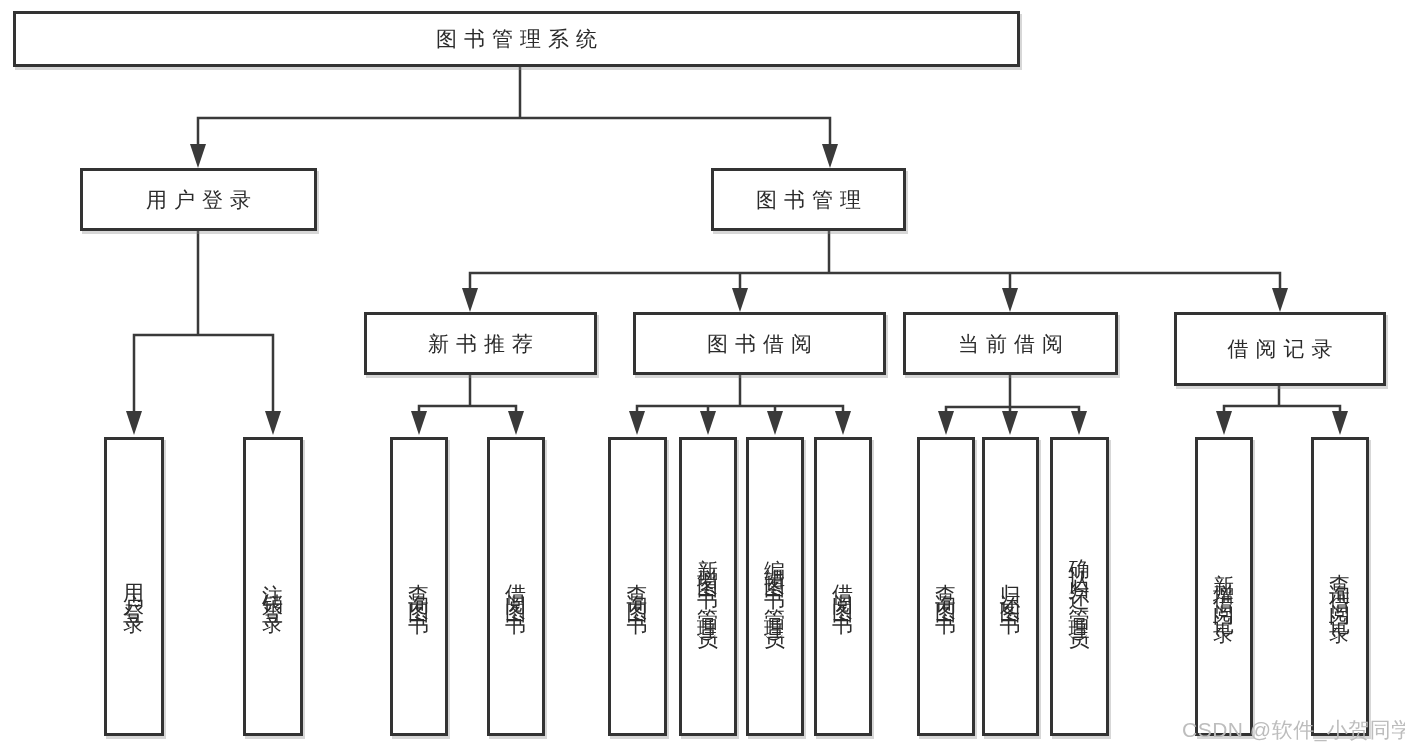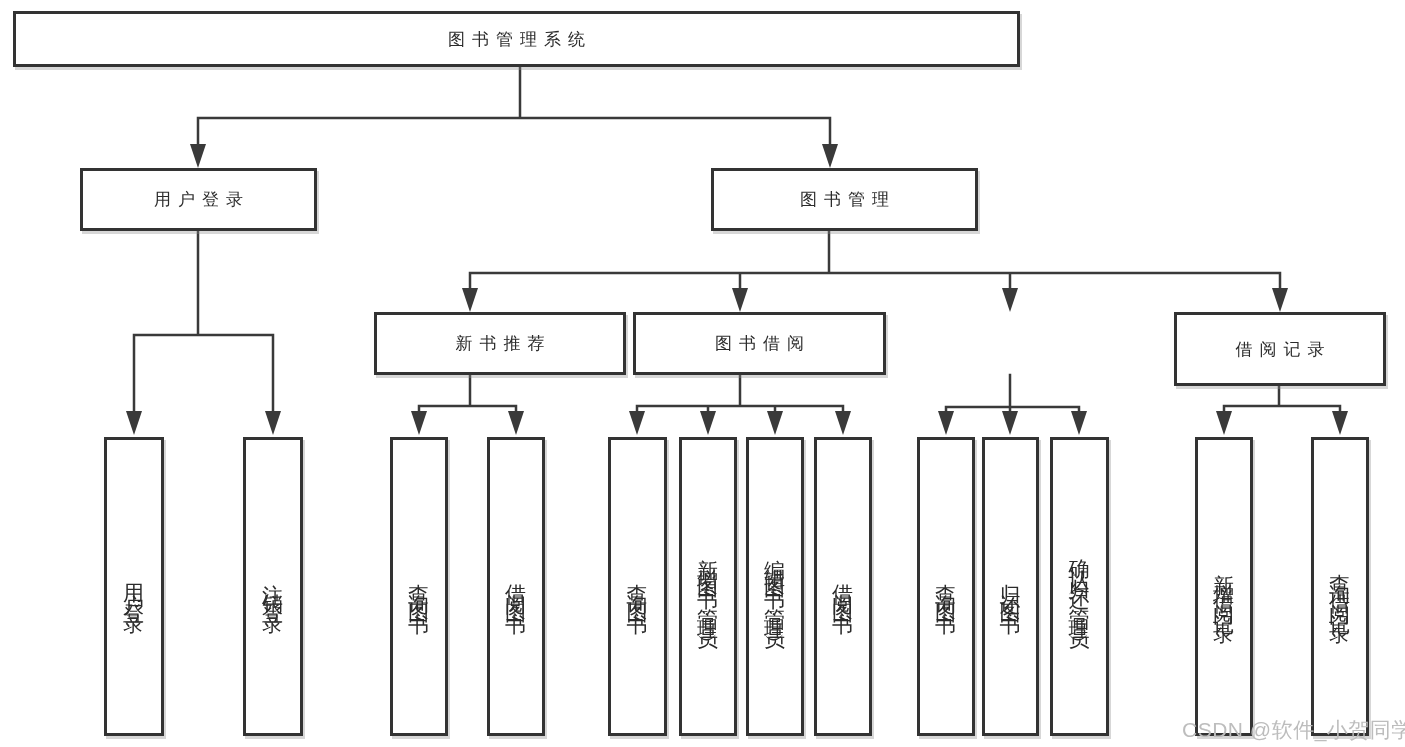--- a/index.html
+++ b/index.html
@@ -14,21 +14,21 @@
   .box{
     position:absolute;
     background:#ffffff;
     border:3px solid #333333;
     box-shadow:2px 3px 0 rgba(140,140,140,0.35);
     display:flex;align-items:center;justify-content:center;
     color:#2b2b2b;
     z-index:2;
     box-sizing:border-box;
   }
-  .h{font-size:17px;letter-spacing:7px;text-indent:7px;white-space:nowrap;}
+  .h{font-size:21px;letter-spacing:7px;text-indent:7px;white-space:nowrap;}
   .v{
     writing-mode:vertical-rl;
     text-orientation:mixed;
     font-size:21px;
     letter-spacing:10px;
     line-height:1;
   }
   .watermark{
     position:absolute;
     left:1182px;top:716px;
@@ -77,24 +77,25 @@
       <polygon points="1002,411 1018,411 1010,435"></polygon>
       <polygon points="1071,411 1087,411 1079,435"></polygon>
       <polygon points="1216,411 1232,411 1224,435"></polygon>
       <polygon points="1332,411 1348,411 1340,435"></polygon>
     </g>
   </svg>
 
   <div class="box h" style="left:13px;top:11px;width:1007px;height:56px">图书管理系统</div>
 
   <div class="box h" style="left:80px;top:168px;width:237px;height:63px">用户登录</div>
-  <div class="box h" style="left:711px;top:168px;width:267px;height:63px">图书管理</div>
+  <div class="box h" style="left:711px;top:168px;width:195px;height:63px">图书管理</div>
 
-  <div class="box h" style="left:374px;top:312px;width:252px;height:63px">新书推荐</div>
+  <div class="box h" style="left:364px;top:312px;width:233px;height:63px">新书推荐</div>
   <div class="box h" style="left:633px;top:312px;width:253px;height:63px">图书借阅</div>
+  <div class="box h" style="left:903px;top:312px;width:215px;height:63px">当前借阅</div>
   <div class="box h" style="left:1174px;top:312px;width:212px;height:74px">借阅记录</div>
 
   <div class="box v" style="left:104px;top:437px;width:60px;height:299px">用户登录</div>
   <div class="box v" style="left:243px;top:437px;width:60px;height:299px">注销登录</div>
 
   <div class="box v" style="left:390px;top:437px;width:58px;height:299px">查询图书</div>
   <div class="box v" style="left:487px;top:437px;width:58px;height:299px">借阅图书</div>
 
   <div class="box v" style="left:608px;top:437px;width:59px;height:299px">查询图书</div>
   <div class="box v" style="left:679px;top:437px;width:58px;height:299px">新增图书（管理员）</div>

